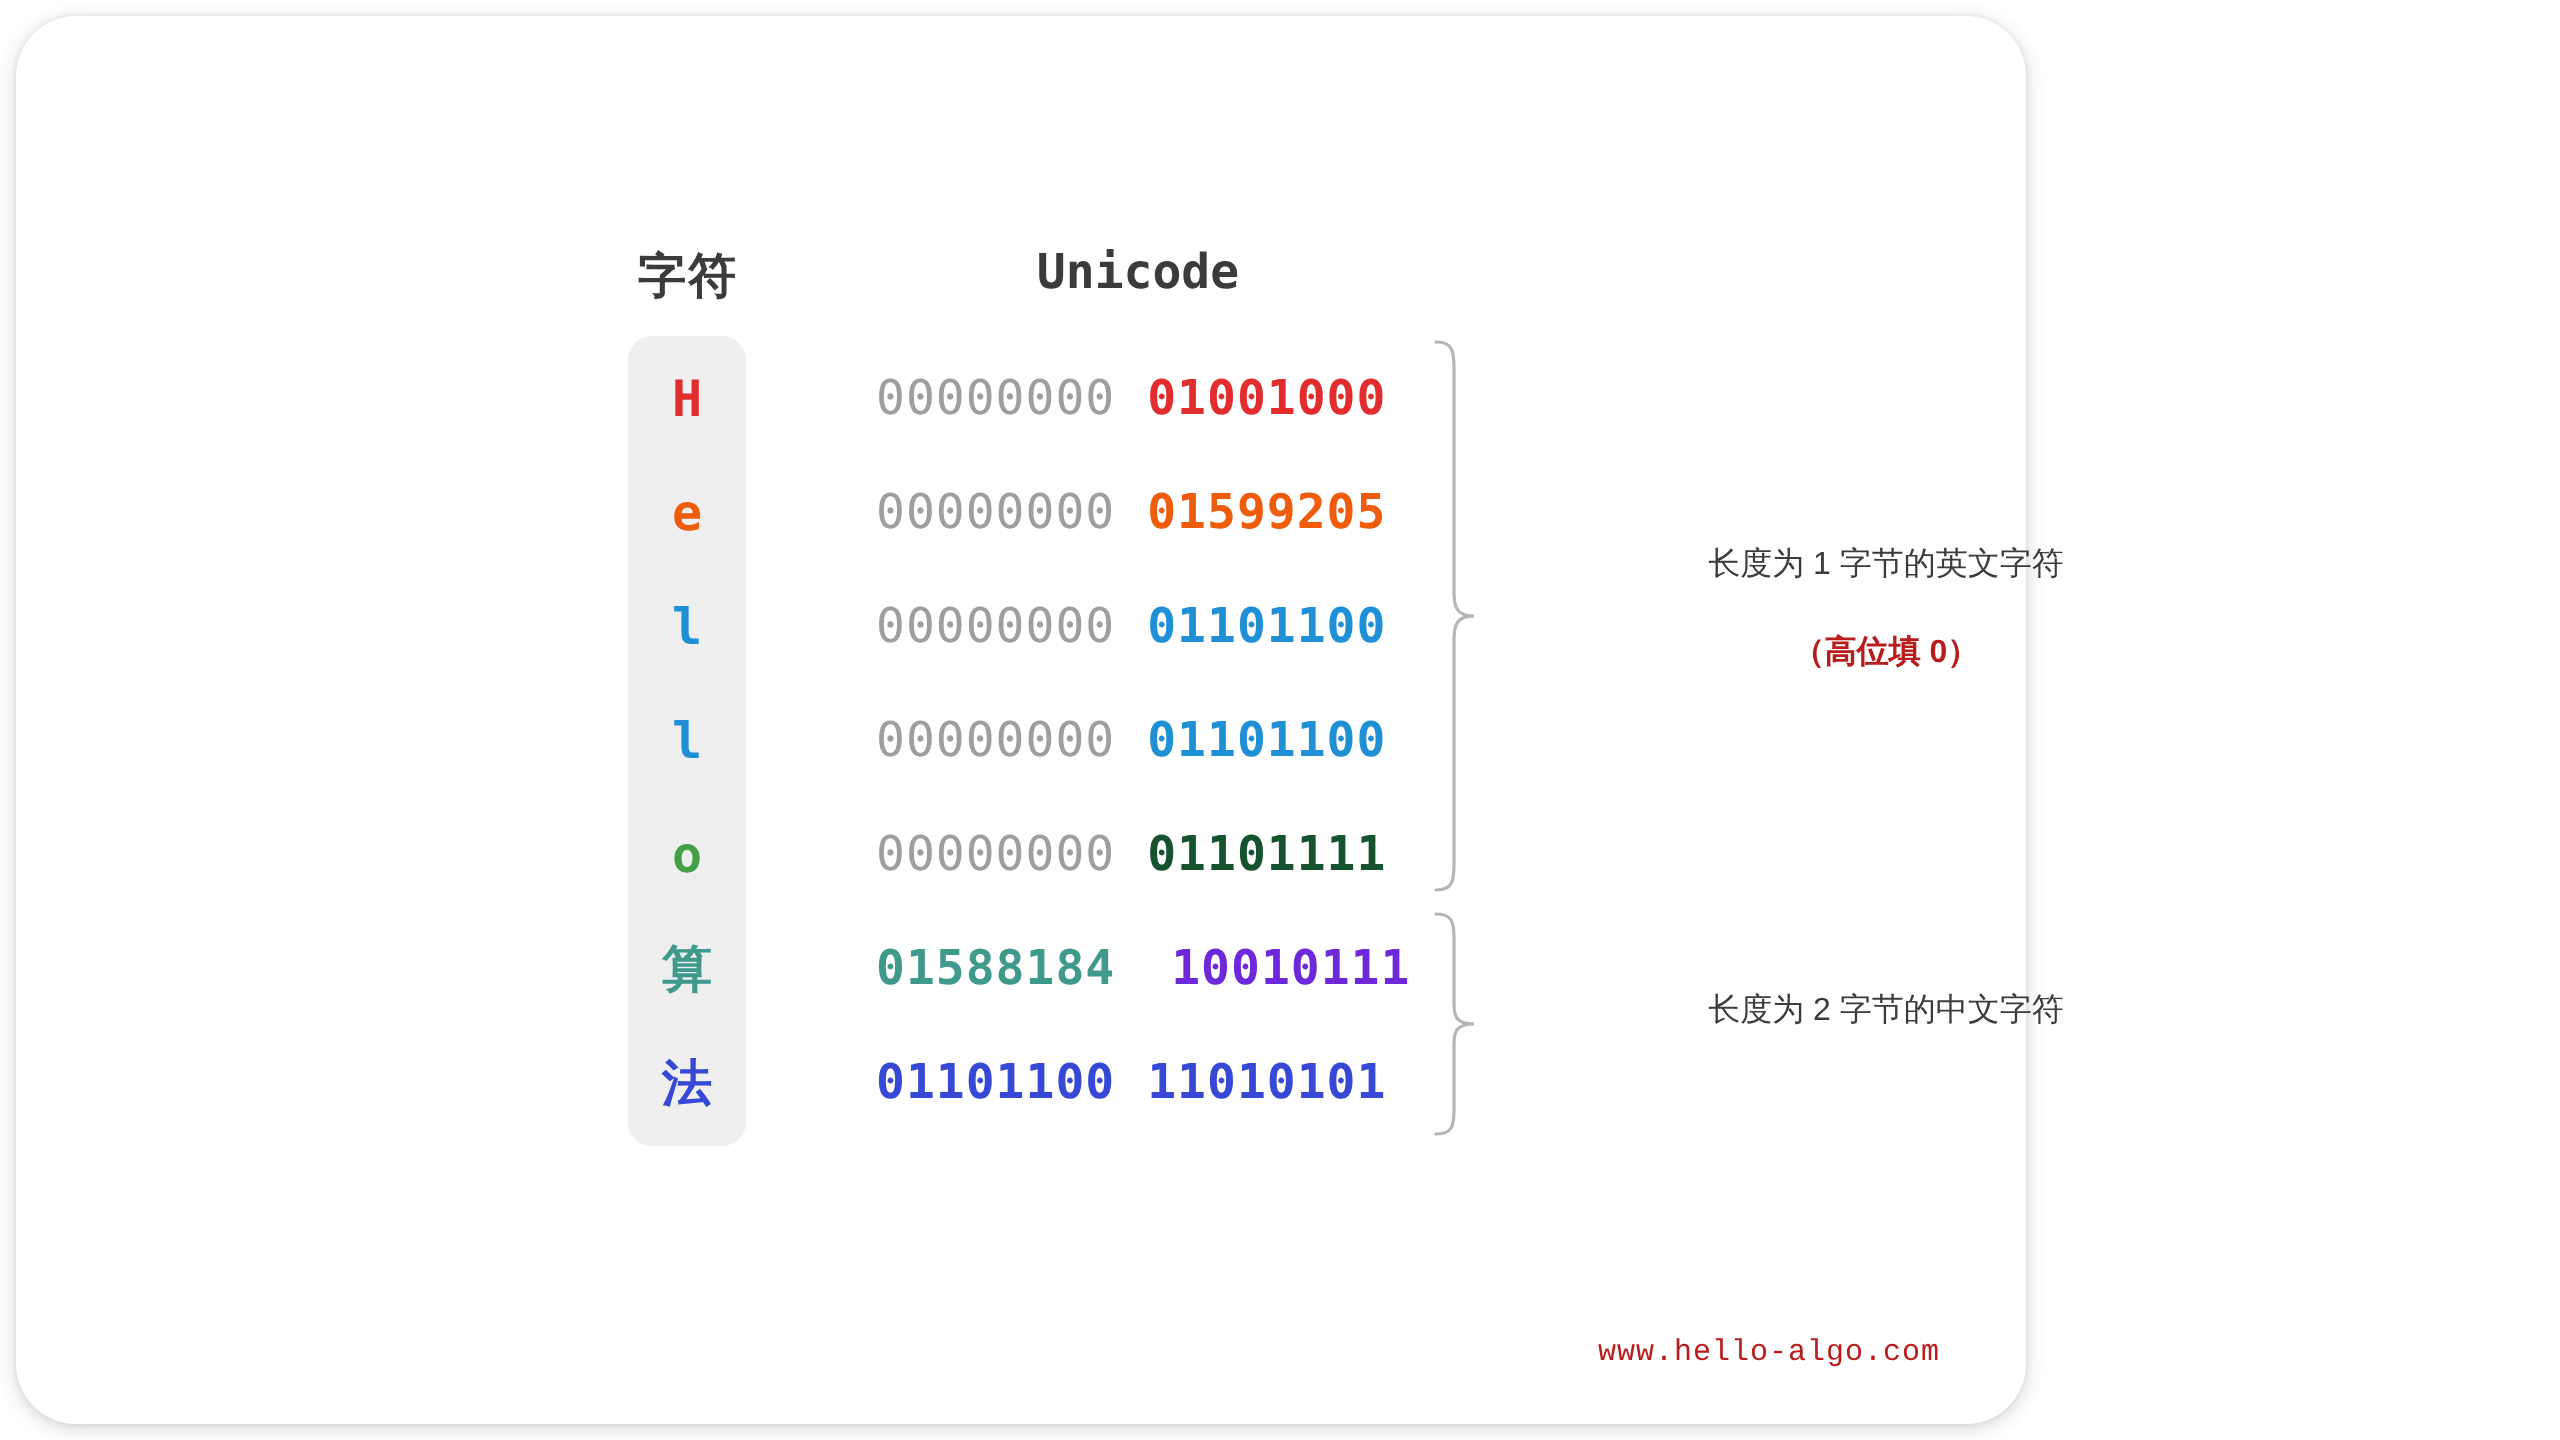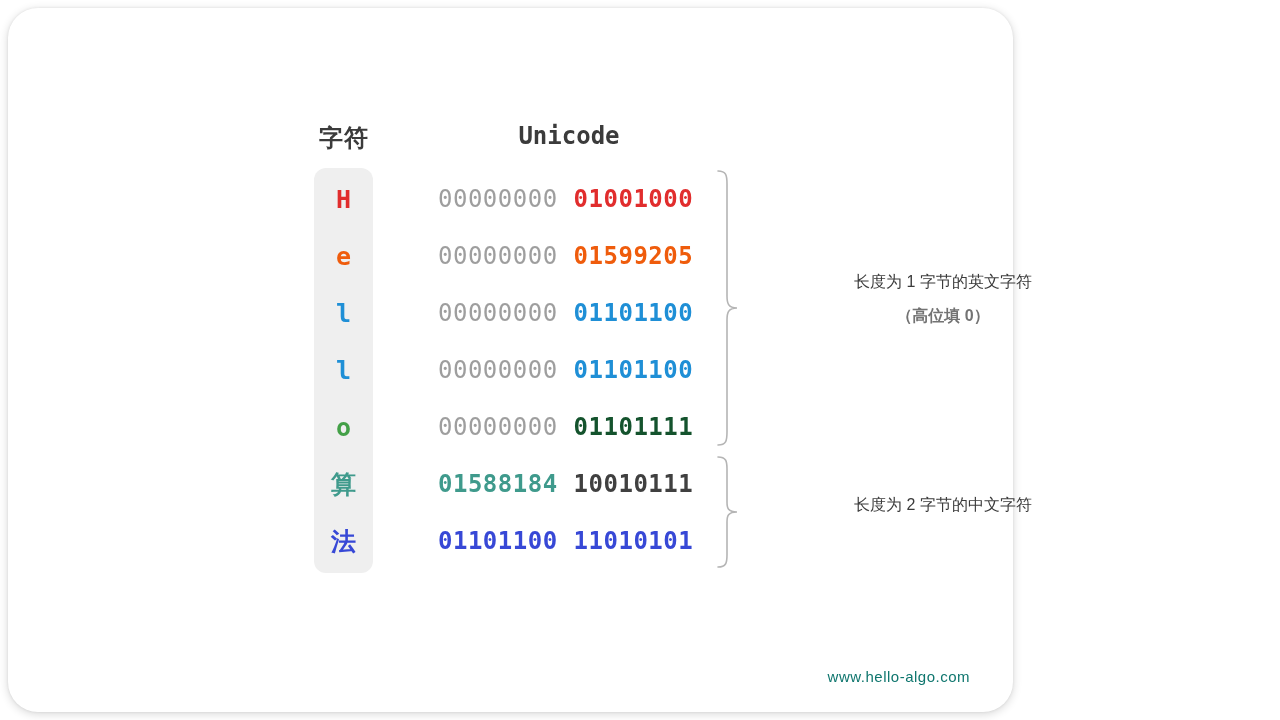--- a/index.html
+++ b/index.html
@@ -73,30 +73,30 @@
     position: absolute;
     left: 770px;
     width: 330px;
     text-align: center;
     color: #3b3b3b;
     font-size: 16px;
   }
   .ann-1 { top: 264px; }
   .ann-2 { top: 487px; }
   .ann .sub {
-    margin-top: 13px;
+    margin-top: 23px;
     font-weight: bold;
-    color: #737373;
+    color: #b91c1c;
   }
   .watermark {
     position: absolute;
     right: 43px; bottom: 27px;
-    font-family: Liberation Sans, sans-serif;
+    font-family: Liberation Mono, monospace;
     font-size: 15px;
-    color: #0f766e;
+    color: #b91c1c;
     letter-spacing: 0.5px;
   }
 </style>
 </head>
 <body>
 
 <div class="card">
 
   <div class="col-hdr char-hdr">字符</div>
 
@@ -111,21 +111,21 @@
       <div class="char-cell" style="color: rgb(63, 154, 140);">算</div>
       <div class="char-cell" style="color: rgb(55, 72, 214);">法</div>
     </div>
 
   <div class="bin-col">
       <div class="bin-line"><span class="byte muted" style="color: rgb(158, 158, 158);">00000000</span><span class="byte" style="color: rgb(225, 45, 45);">01001000</span></div>
       <div class="bin-line"><span class="byte muted" style="color: rgb(158, 158, 158);">00000000</span><span class="byte" style="color: rgb(239, 92, 12);">01599205</span></div>
       <div class="bin-line"><span class="byte muted" style="color: rgb(158, 158, 158);">00000000</span><span class="byte" style="color: rgb(31, 143, 214);">01101100</span></div>
       <div class="bin-line"><span class="byte muted" style="color: rgb(158, 158, 158);">00000000</span><span class="byte" style="color: rgb(31, 143, 214);">01101100</span></div>
       <div class="bin-line"><span class="byte muted" style="color: rgb(158, 158, 158);">00000000</span><span class="byte" style="color: #14532d;">01101111</span></div>
-      <div class="bin-line"><span class="byte" style="color: rgb(63, 154, 140);">01588184</span><span class="byte" style="color: #404040;">10010111</span></div>
+      <div class="bin-line"><span class="byte" style="color: rgb(63, 154, 140);">01588184</span><span class="byte" style="color: #6d28d9; margin-left: 12px;">10010111</span></div>
       <div class="bin-line"><span class="byte" style="color: rgb(55, 72, 214);">01101100</span><span class="byte" style="color: rgb(55, 72, 214);">11010101</span></div>
     </div>
 
   <svg class="brace brace-1" width="24" height="276" viewBox="0 0 24 276">
     <path d="M2,1 C10,1 11,5 11,14 L11,126 C11,133 12,138 21,138 C12,138 11,143 11,150 L11,262 C11,271 10,275 2,275" fill="none" stroke-width="1.6" stroke-linecap="round" stroke="#b5b5b5"></path>
   </svg>
 
   <svg class="brace brace-2" width="24" height="112" viewBox="0 0 24 112">
     <path d="M2,1 C10,1 11,5 11,13 L11,46 C11,52 12,56 21,56 C12,56 11,60 11,66 L11,99 C11,107 10,111 2,111" fill="none" stroke-width="1.6" stroke-linecap="round" stroke="#b5b5b5"></path>
   </svg>

